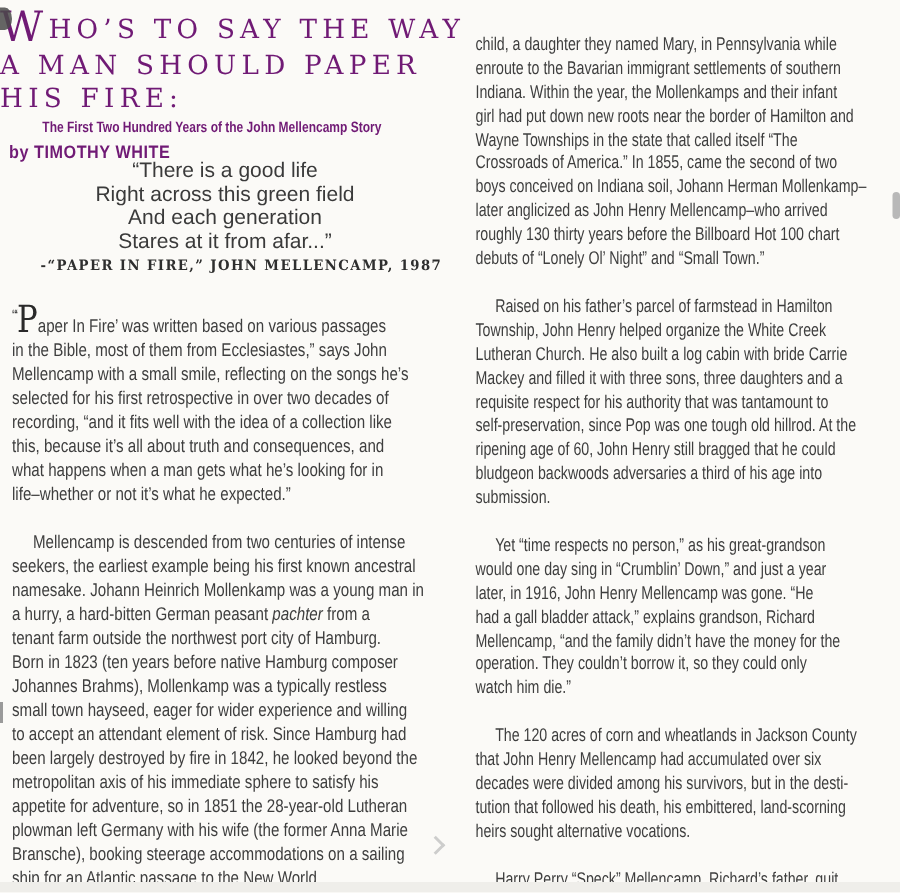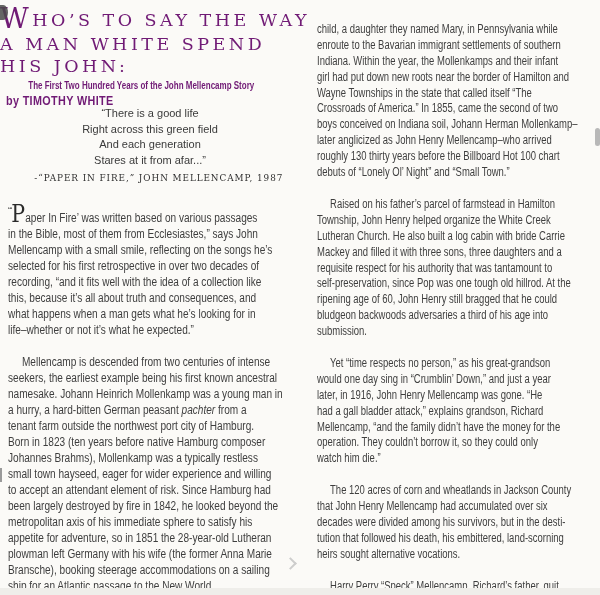--- a/index.html
+++ b/index.html
@@ -17,24 +17,24 @@
     white-space:nowrap; font-weight:500;
   }
   .title-line.first { line-height:26px; }
   .title-cap { font-size:28px; line-height:20px; vertical-align:-2px; }
   .subtitle { margin-top:3px; font-weight:bold; font-size:10px; white-space:nowrap; }
   .subtitle-inner { display:inline-block; transform:scaleX(0.80); transform-origin:center top; white-space:nowrap; }
   .byline { margin-top:3px; font-size:12px;font-weight:bold; }
   .byline-inner { display:inline-block; transform:scaleX(0.90); transform-origin:center top; white-space:nowrap; letter-spacing:0.4px; }
   
   .epigraph { position:absolute; top:106px; left:0; width:300px; text-align:center; color:#3a3a3a; }
-  .epigraph-lines { white-space:pre-line; font-size:11px; line-height:15.7px; }
+  .epigraph-lines { white-space:pre-line; font-size:14px; line-height:15.7px; }
   .attribution {
     margin-top:3px; font-family:"DejaVu Serif","Liberation Serif",serif;
-    font-size:9.5px; font-weight:normal; letter-spacing:1px; color:#2e2e2e;margin-left:17px;
+    font-size:9.5px; font-weight:bold; letter-spacing:1px; color:#2e2e2e;margin-left:17px;
   }
   .attribution-inner { display:inline-block; transform:scaleX(0.93); transform-origin:center top; white-space:nowrap; }
   
   .col { position:absolute; }
   .col-left  { top:187px; left:8px;  width:300px; }
   .col-right { top:6px;   left:317px; width:283px; }
   .fit { transform-origin:0 0; white-space:pre-line; font-size:12.3px; }
   .col-left  .fit { width:356px; transform:scaleX(0.82); line-height:16px; }
   .col-right .fit { width:360px; transform:scaleX(0.77); line-height:15.9px; }
   .fit p { margin:0; }
@@ -55,22 +55,22 @@
                   border-top:2px solid #c2c2c2; border-right:2px solid #c2c2c2; transform:rotate(45deg); }
   .bottom-band { left:0; top:588px; width:600px; height:7px; background:#efeeea; }
 </style>
 </head>
 <body>
 
 <div class="page">
 
   <div class="masthead">
     <div class="title-line first"><span class="title-cap">W</span><span>HO’S TO SAY THE WAY</span></div>
-    <div class="title-line">A MAN WHITE SPEND</div>
-    <div class="title-line">HIS JOHN:</div>
+    <div class="title-line">A MAN SHOULD PAPER</div>
+    <div class="title-line">HIS FIRE:</div>
     <div class="subtitle"><span class="subtitle-inner">The First Two Hundred Years of the John Mellencamp Story</span></div>
     <div class="byline"><span class="byline-inner">by TIMOTHY WHITE</span></div>
   </div>
 
   <div class="epigraph">
     <div class="epigraph-lines">“There is a good life
 Right across this green field
 And each generation
 Stares at it from afar...”</div>
     <div class="attribution"><span class="attribution-inner">-“PAPER IN FIRE,” JOHN MELLENCAMP, 1987</span></div>

